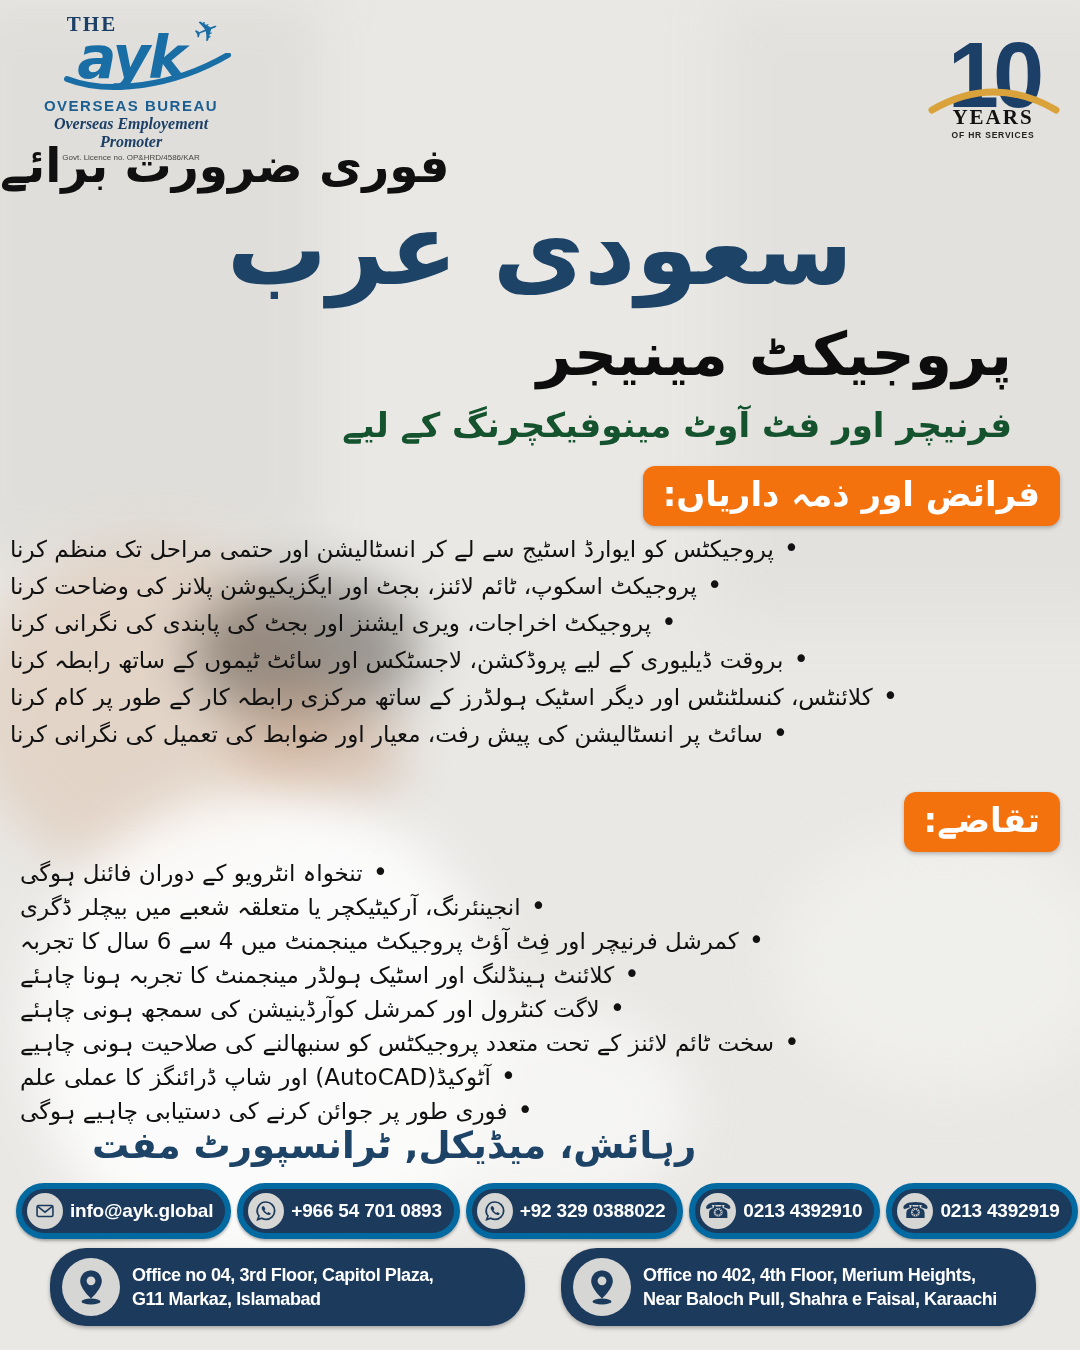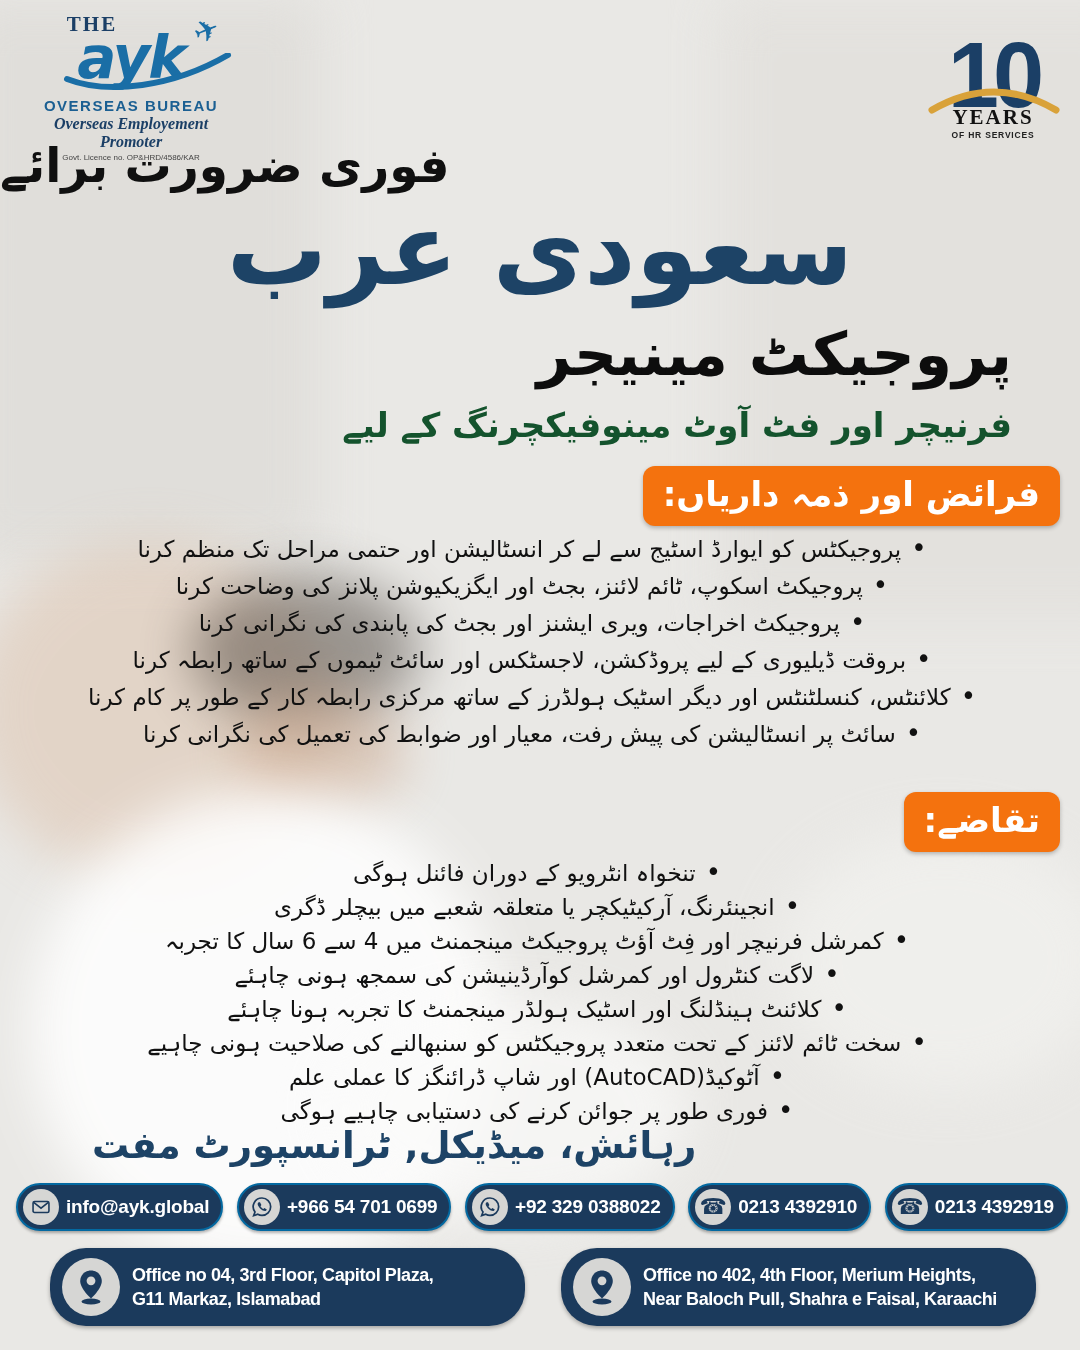--- a/index.html
+++ b/index.html
@@ -60,36 +60,36 @@
 
   
   .sec-badge{position:absolute;right:20px;background:#f4720e;color:#ffffff;
     font-size:34px;font-weight:bold;direction:rtl;padding:8px 20px 12px 20px;
     border-radius:12px;box-shadow:0 2px 4px rgba(0,0,0,.25);}
   .duties-badge{top:466px;}
   .req-badge{top:792px;}
 
   
   .ulist{position:absolute;right:0;left:0;margin:0;padding:0 26px 0 10px;
-    list-style:none;direction:rtl;text-align:center;}
+    list-style:none;direction:rtl;text-align:left;}
   .duties-list{top:530px;}
   .req-list{top:856px;padding-left:20px;}
   .ulist li{font-size:23px;color:#111;line-height:36px;white-space:nowrap;}
   .req-list li{line-height:33px;}
   .ulist li::before{content:"•";font-size:26px;margin-left:10px;color:#111;}
 
   
   .perks{position:absolute;top:1124px;left:92px;font-size:37px;font-weight:bold;
     color:#1d4366;direction:rtl;}
 
   
   .contacts{position:absolute;top:1183px;left:16px;right:12px;display:flex;
     justify-content:space-between;gap:6px;}
   .pill{display:inline-flex;align-items:center;gap:7px;background:#1b3a5c;
-    border:2px solid #0369a1;border-radius:30px;padding:4px 12px 4px 5px;
+    border:6px solid #0369a1;border-radius:30px;padding:4px 12px 4px 5px;
     box-shadow:0 2px 3px rgba(0,0,0,.3);white-space:nowrap;}
   .pill .icircle{width:36px;height:36px;border-radius:50%;background:#d6d6d4;
     display:flex;align-items:center;justify-content:center;flex:0 0 auto;}
   .pill .icircle .glyph{font-size:22px;color:#1b3a5c;line-height:1;}
   .pill .ptext{font-family:"Liberation Sans",sans-serif;font-weight:bold;
     font-size:19px;color:#fff;letter-spacing:-.2px;}
 
   
   .addresses{position:absolute;top:1248px;left:50px;right:44px;display:flex;
     gap:36px;justify-content:space-between;}
@@ -152,22 +152,22 @@
       <li>بروقت ڈیلیوری کے لیے پروڈکشن، لاجسٹکس اور سائٹ ٹیموں کے ساتھ رابطہ کرنا</li>
       <li>کلائنٹس، کنسلٹنٹس اور دیگر اسٹیک ہولڈرز کے ساتھ مرکزی رابطہ کار کے طور پر کام کرنا</li>
       <li>سائٹ پر انسٹالیشن کی پیش رفت، معیار اور ضوابط کی تعمیل کی نگرانی کرنا</li>
     </ul>
 
     <div class="sec-badge req-badge">تقاضے:</div>
     <ul class="ulist req-list">
       <li>تنخواہ انٹرویو کے دوران فائنل ہوگی</li>
       <li>انجینئرنگ، آرکیٹیکچر یا متعلقہ شعبے میں بیچلر ڈگری</li>
       <li>کمرشل فرنیچر اور فِٹ آؤٹ پروجیکٹ مینجمنٹ میں 4 سے 6 سال کا تجربہ</li>
+      <li>کلائنٹ ہینڈلنگ اور اسٹیک ہولڈر مینجمنٹ کا تجربہ ہونا چاہئے</li>
       <li>لاگت کنٹرول اور کمرشل کوآرڈینیشن کی سمجھ ہونی چاہئے</li>
-      <li>کلائنٹ ہینڈلنگ اور اسٹیک ہولڈر مینجمنٹ کا تجربہ ہونا چاہئے</li>
       <li>سخت ٹائم لائنز کے تحت متعدد پروجیکٹس کو سنبھالنے کی صلاحیت ہونی چاہیے</li>
       <li>آٹوکیڈ(AutoCAD) اور شاپ ڈرائنگز کا عملی علم</li>
       <li>فوری طور پر جوائن کرنے کی دستیابی چاہیے ہوگی</li>
     </ul>
 
     <div class="perks">رہائش، میڈیکل, ٹرانسپورٹ مفت</div>
 
     <div class="contacts">
       <div class="pill">
         <span class="icircle">
@@ -178,21 +178,21 @@
         </span>
         <span class="ptext">info@ayk.global</span>
       </div>
       <div class="pill">
         <span class="icircle">
           <svg width="24" height="24" viewBox="0 0 36 36">
             <path d="M18 4.5a13 13 0 0 1 0 26 12.9 12.9 0 0 1-6.3-1.6L5.5 31l2-5.6A13 13 0 0 1 18 4.5z" fill="none" stroke="#1b3a5c" stroke-width="2.6"></path>
             <path d="M13 11c-2 1.2-2.1 3.4.2 6.8 2.1 3.2 4.4 5 7.5 6 2.7.8 4.2-.7 4.5-2.2l-3.6-2.1-1.7 1.4c-1.7-.9-3.4-2.6-4.2-4.2l1.4-1.7L15 11z" fill="#1b3a5c"></path>
           </svg>
         </span>
-        <span class="ptext">+966 54 701 0699</span>
+        <span class="ptext">+966 54 701 0893</span>
       </div>
       <div class="pill">
         <span class="icircle">
           <svg width="24" height="24" viewBox="0 0 36 36">
             <path d="M18 4.5a13 13 0 0 1 0 26 12.9 12.9 0 0 1-6.3-1.6L5.5 31l2-5.6A13 13 0 0 1 18 4.5z" fill="none" stroke="#1b3a5c" stroke-width="2.6"></path>
             <path d="M13 11c-2 1.2-2.1 3.4.2 6.8 2.1 3.2 4.4 5 7.5 6 2.7.8 4.2-.7 4.5-2.2l-3.6-2.1-1.7 1.4c-1.7-.9-3.4-2.6-4.2-4.2l1.4-1.7L15 11z" fill="#1b3a5c"></path>
           </svg>
         </span>
         <span class="ptext">+92 329 0388022</span>
       </div>

